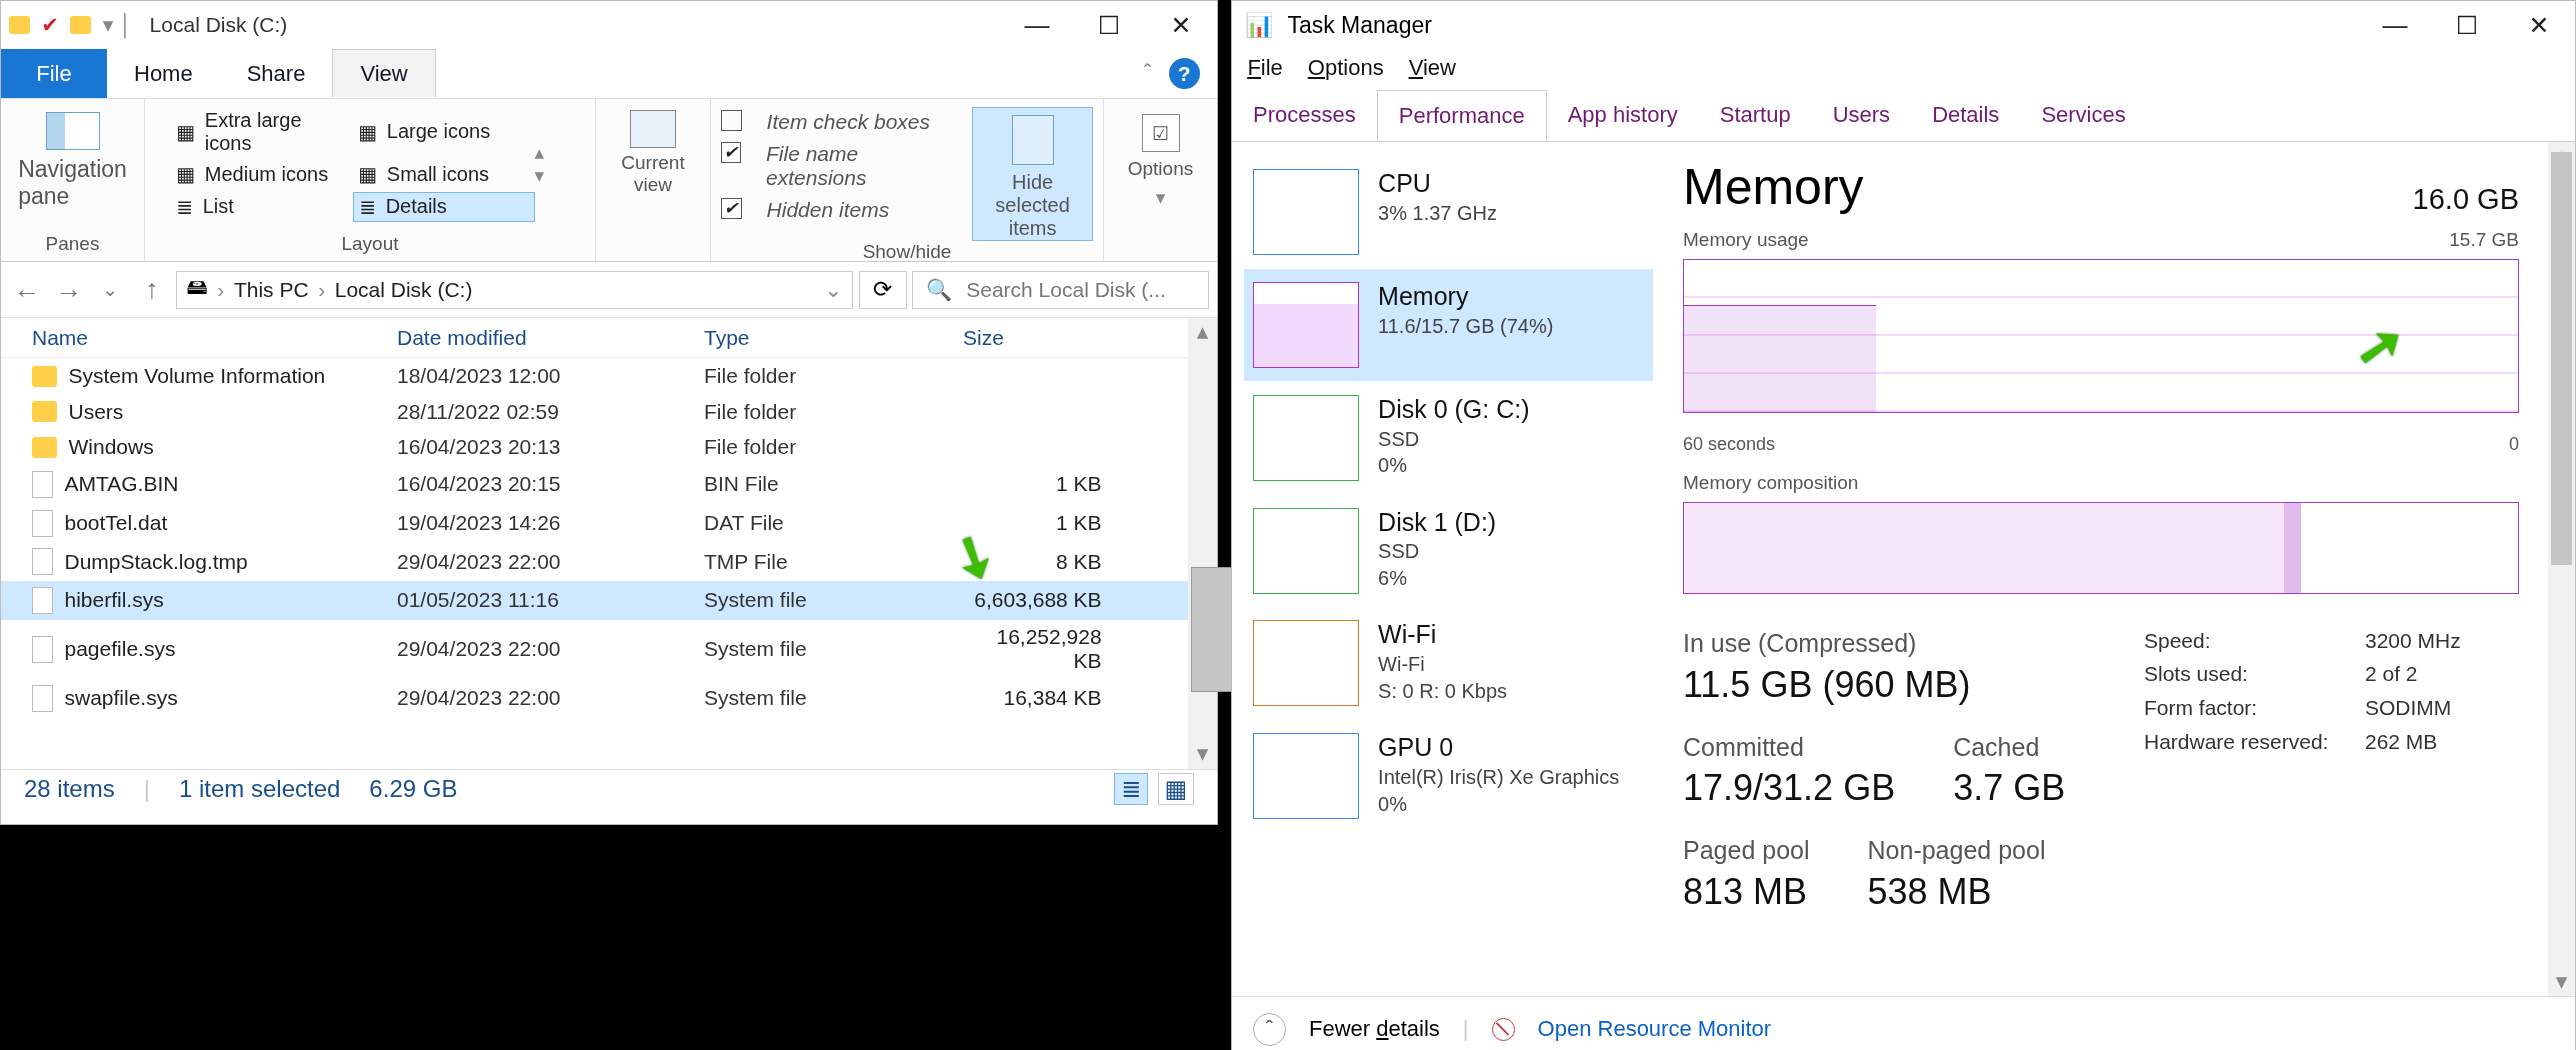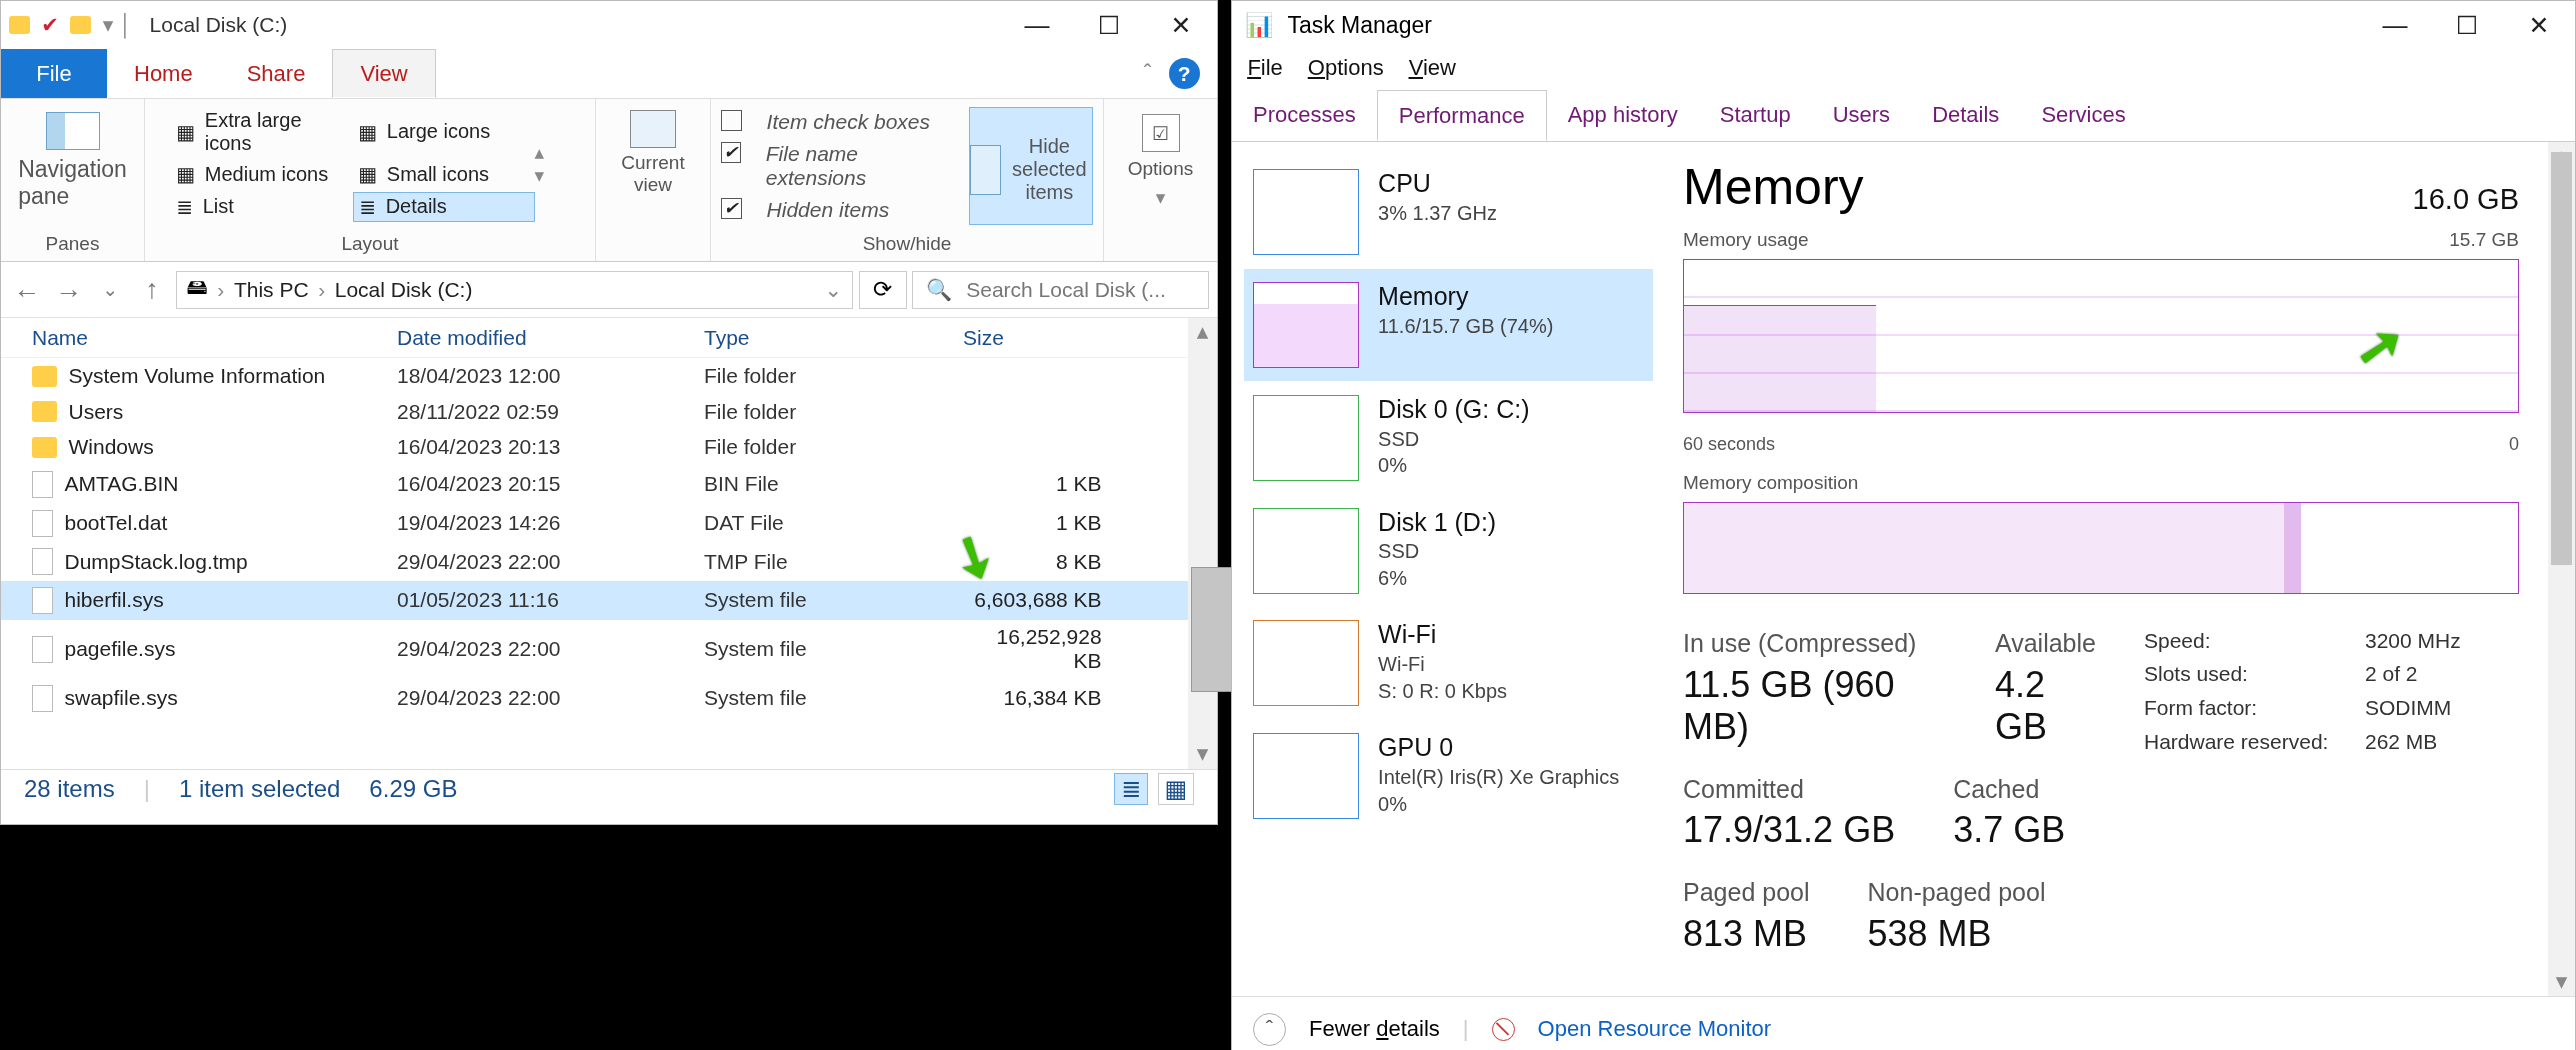--- a/index.html
+++ b/index.html
@@ -7,36 +7,36 @@
   .win {position:absolute; background:#fff;}
   
   #fe { left:0; top:0; width:1218px; height:825px; border:1px solid #bbb; }
   .titlebar{display:flex; align-items:center; height:48px; font-size:21px;}
   .titlebar .qat{display:flex; align-items:center; padding-left:7.7px; gap:11.5px;}
   .titlebar .path{padding-left:17.3px; color:#333;}
   .winbtns{margin-left:auto; display:flex;}
   .winbtn{width:72px; height:48px; display:flex; align-items:center; justify-content:center; font-size:25px; color:#222;}
   .tabrow{display:flex; align-items:stretch; height:50px; border-bottom:1px solid #ddd;}
   .file-tab{background:#1976d2; color:#fff; width:106px; display:flex; align-items:center; justify-content:center; font-size:22px;}
-  .tab{padding:0 27px; display:flex; align-items:center; color:#b91c1c; font-size:22px;}
+  .tab{padding:0 27px; display:flex; align-items:center; color:#0f172a; font-size:22px;}
   .tab.active{background:#f3f3f3; border:1px solid #ccc; border-bottom:1.9px solid #fff;}
   .tabrow .help{margin-left:auto; display:flex; align-items:center; padding-right:17.3px; gap:17.3px;}
   .help-circle{width:31px; height:31px; border-radius:50%; background:#1976d2; color:#fff; display:flex; align-items:center; justify-content:center; font-size:21px; font-weight:bold;}
   .ribbon{display:flex; border-bottom:1px solid #ccc; height:163px; background:#fcfcfc;}
   .rgroup{border-right:1px solid #e0e0e0; padding:7.7px 9.6px 0 9.6px; display:flex; flex-direction:column; align-items:center; font-size:19px; color:#555;}
   .rgroup .lbl{margin-top:auto; padding-bottom:5.8px;}
   .navpane-btn{width:115px; display:flex; flex-direction:column; align-items:center; gap:5.8px; padding-top:5.8px;}
   .square-icon{width:54px; height:38px; border:1.9px solid #6aa2c8; background:linear-gradient(to right,#b3d6ef 35%,#fff 35%);}
   .layout-grid{display:grid; grid-template-columns:182px 182px 35px; row-gap:3.8px;}
   .layout-item{display:flex; align-items:center; gap:9.6px; padding:1.9px 5.8px; font-size:20px; color:#222;}
   .layout-item.sel{background:#cde8ff; border:1px solid #7db7e6;}
   .curview{width:101px; display:flex; flex-direction:column; align-items:center; gap:3.8px; padding-top:3.8px;}
   .chk{display:flex; align-items:flex-start; gap:25px; font-size:21px; padding:3.8px 0;font-style:italic;}
   .chkbox{width:21px; height:21px; border:1px solid #555; display:flex; align-items:center; justify-content:center; font-size:17.3px; color:#222;}
-  .hide-btn{width:125px; background:#cde8ff; border:1px solid #7db7e6; display:flex; flex-direction:row; align-items:center; gap:5.8px; padding-top:7.7px; font-size:20px; text-align:center;}
+  .hide-btn{width:125px; background:#cde8ff; border:1px solid #7db7e6; display:flex; flex-direction:column; align-items:center; gap:5.8px; padding-top:7.7px; font-size:20px; text-align:center;}
   .opts-btn{width:96px; display:flex; flex-direction:column; align-items:center; gap:5.8px; padding-top:7.7px;}
   .addr-row{display:flex; align-items:center; height:56px; border-bottom:1px solid #e0e0e0; padding:0 7.7px; gap:5.8px;}
   .navbtn{width:36px; text-align:center; color:#777; font-size:27px;}
   .addrbar{flex:1; border:1px solid #ccc; height:38px; display:flex; align-items:center; padding:0 9.6px; gap:9.6px; font-size:21px;}
   .addrbar .crumb{color:#222;}
   .addrbar .sep{color:#888;}
   .refresh{width:48px; text-align:center; border:1px solid #ccc; height:38px; display:flex; align-items:center; justify-content:center;}
   .search{width:297px; border:1px solid #ccc; height:38px; display:flex; align-items:center; padding:0 13.4px; color:#777; gap:13.4px; font-size:21px;}
   .filesarea{display:flex; height:451px;}
   .filelist{flex:1; position:relative;}
@@ -441,24 +441,20 @@
           <div class="seg3"></div>
       </div>
 
       <div style="display:flex; gap:48px; margin-top:35px; align-items:flex-start;">
         <div style="flex:1">
           <div style="display:flex; gap:58px;">
             <div class="statcol">
               <div class="lab">In use (Compressed)</div>
               <div class="val">11.5 GB (960 MB)</div>
             </div>
-            <div class="statcol">
-              <div class="lab">Available</div>
-              <div class="val">4.2 GB</div>
-            </div>
           </div>
           <div style="display:flex; gap:58px; margin-top:27px;">
             <div class="statcol">
               <div class="lab">Committed</div>
               <div class="val">17.9/31.2 GB</div>
             </div>
             <div class="statcol">
               <div class="lab">Cached</div>
               <div class="val">3.7 GB</div>
             </div>

